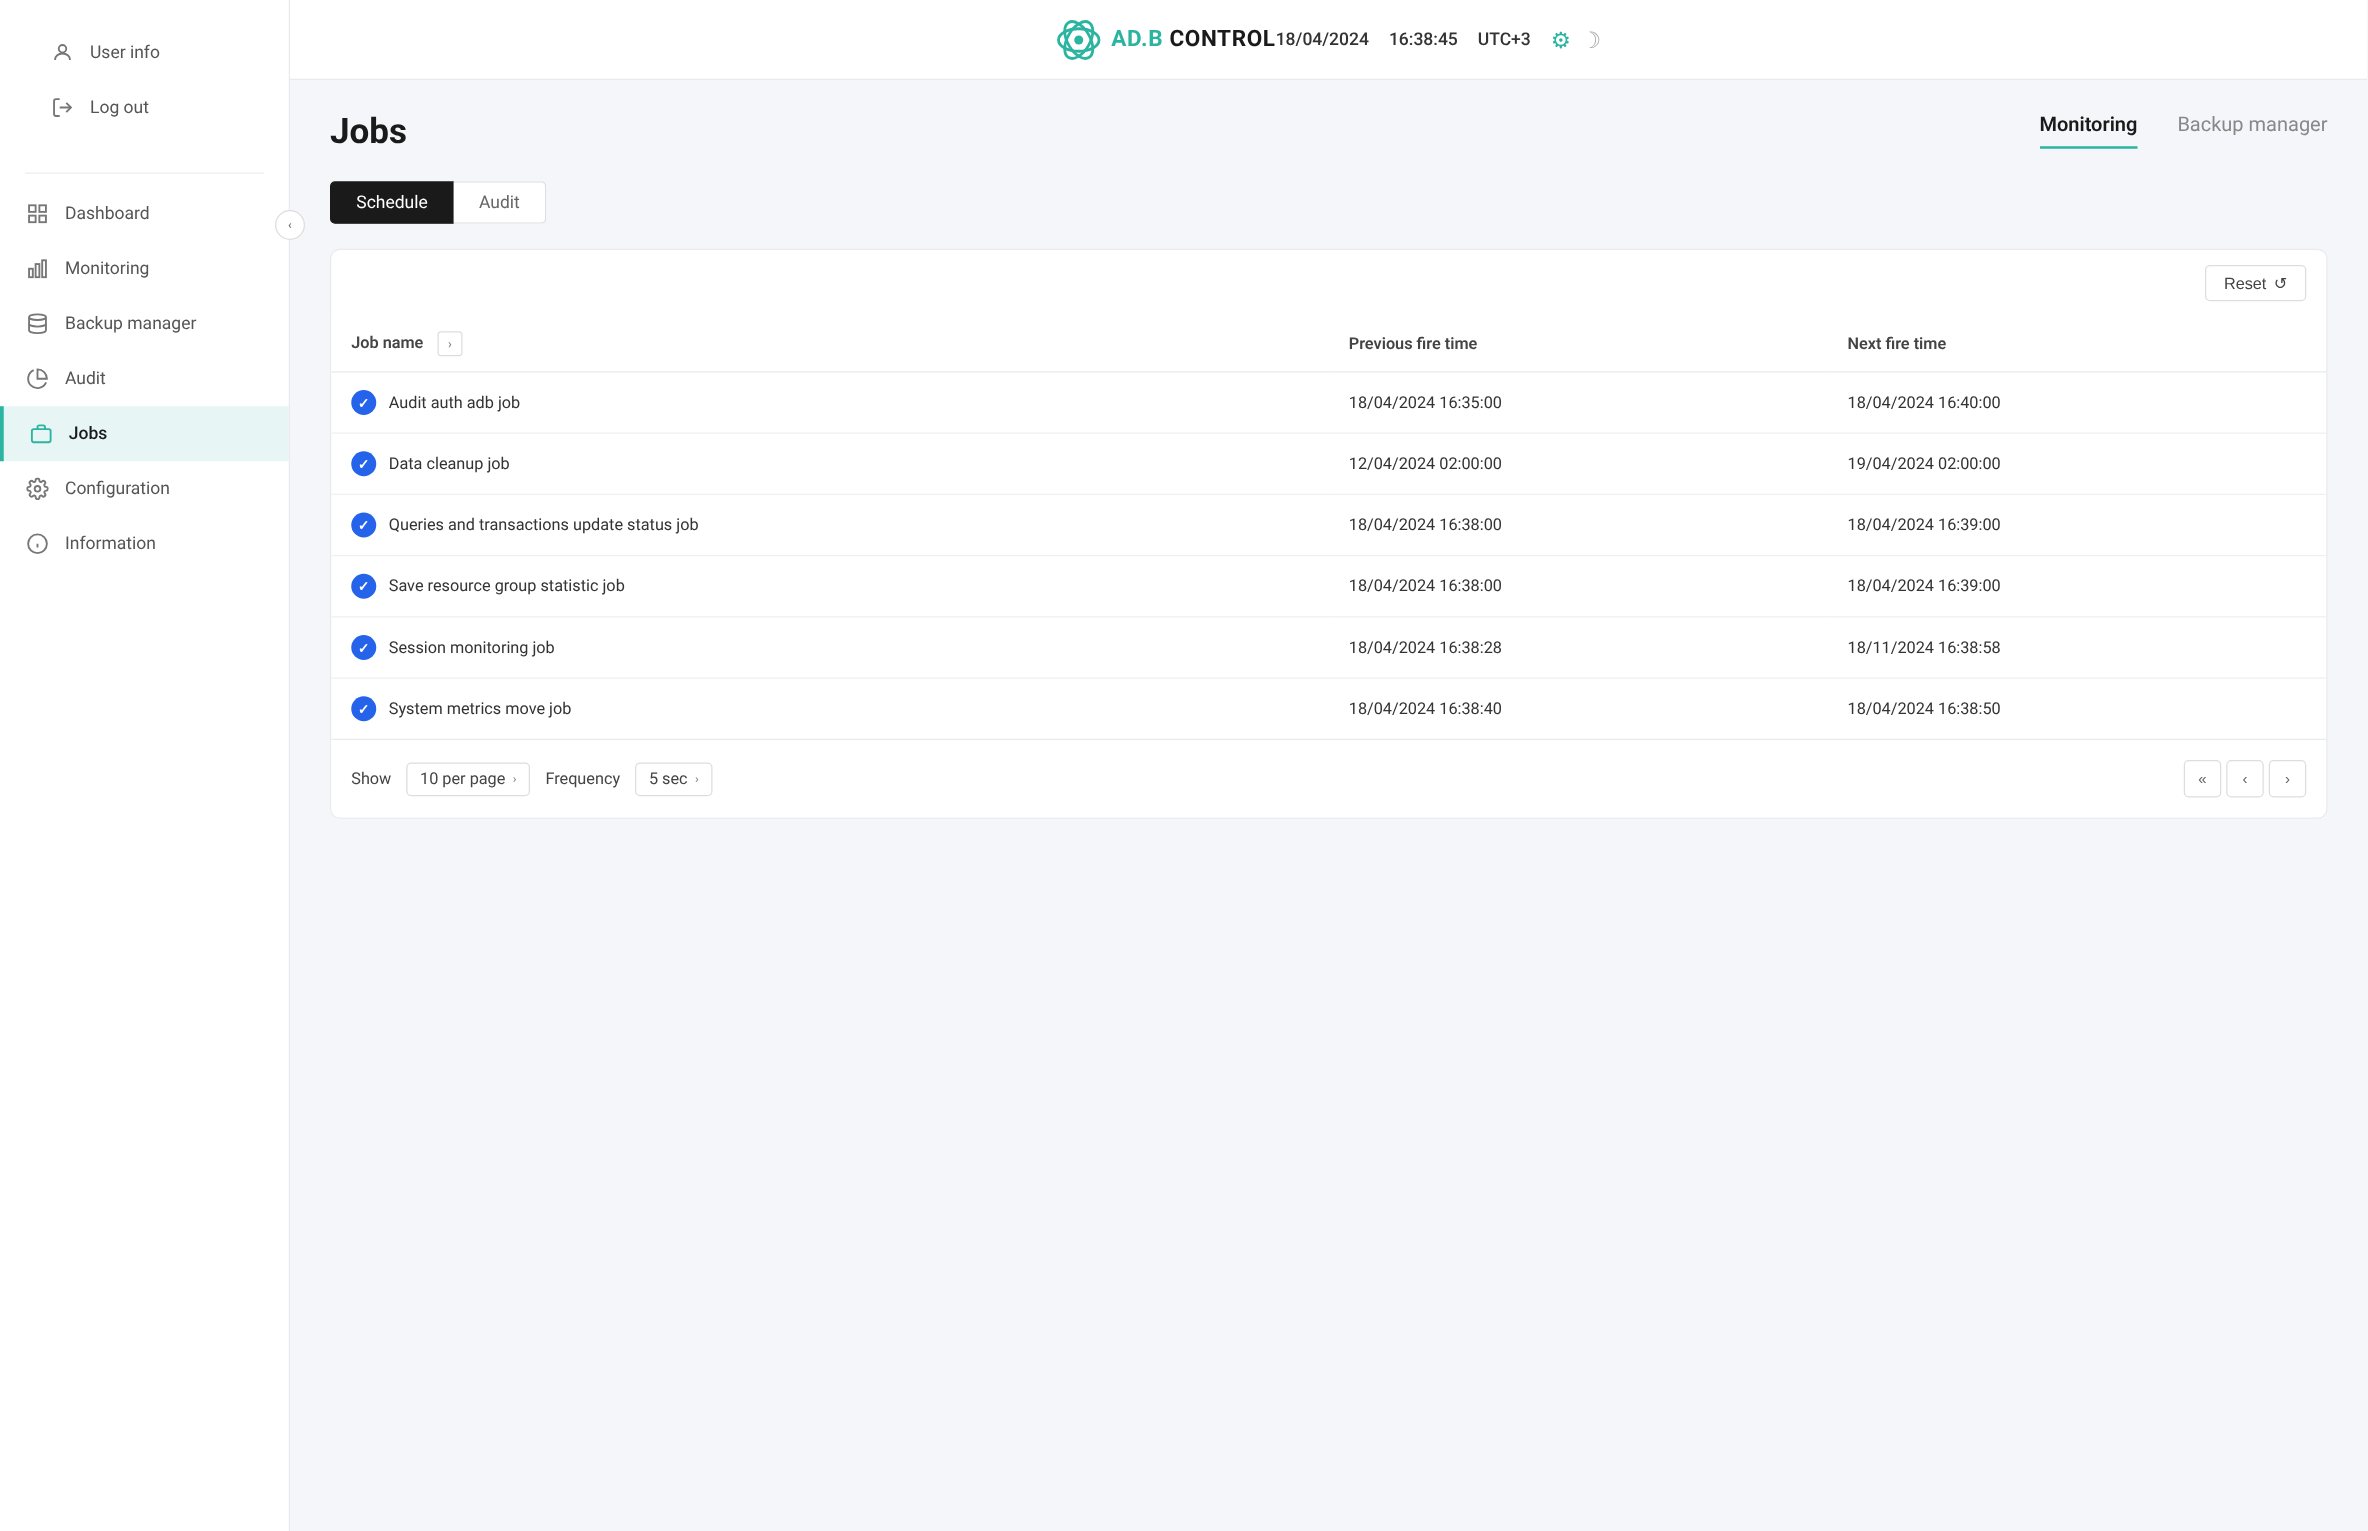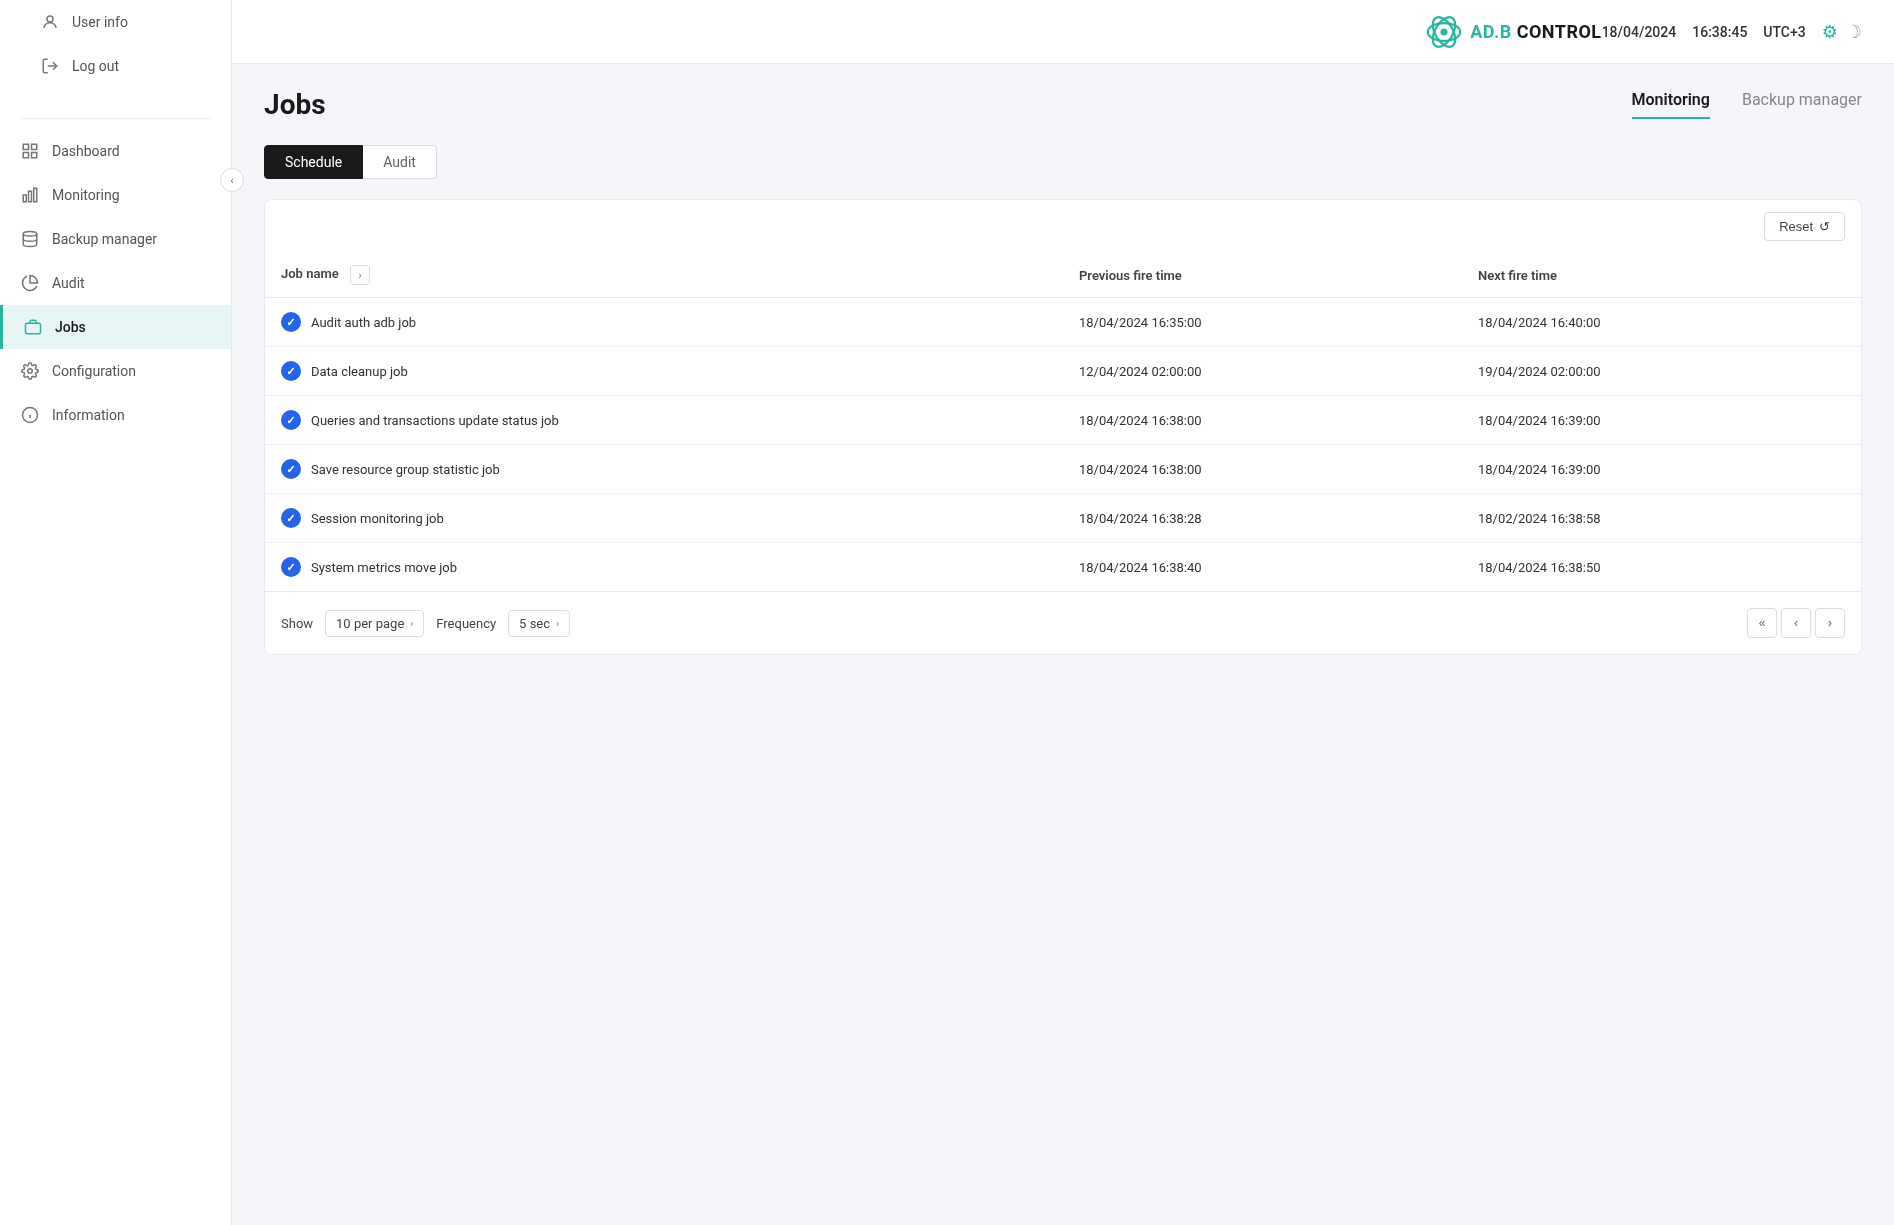--- a/index.html
+++ b/index.html
@@ -5,20 +5,21 @@
     * { box-sizing: border-box; margin: 0; padding: 0; }
     body { font-family: -apple-system, BlinkMacSystemFont, 'Segoe UI', Roboto, sans-serif; background: #f5f6fa; display: flex; height: 100vh; overflow: hidden; }
 
     
     .sidebar {
       width: 232px;
       background: #fff;
       border-right: 1px solid #e8eaed;
       display: flex;
       flex-direction: column;
+      padding-top: 20px;
       flex-shrink: 0;
     }
     .sidebar-top {
       padding: 0 20px 20px;
     }
     .sidebar-nav-item {
       display: flex;
       align-items: center;
       gap: 12px;
       padding: 12px 20px;
@@ -73,21 +74,21 @@
     }
 
     
     .header {
       background: #fff;
       border-bottom: 1px solid #e8eaed;
       padding: 0 32px;
       height: 64px;
       display: flex;
       align-items: center;
-      justify-content: flex-end;
+      justify-content: center;
       flex-shrink: 0;
     }
     .logo {
       display: flex;
       align-items: center;
       gap: 8px;
     }
     .logo-icon {
       width: 36px;
       height: 36px;
@@ -512,21 +513,21 @@
       <td>18/04/2024 16:39:00</td>
     </tr>
             <tr>
       <td>
         <div class="job-name-cell">
           <div class="status-dot"></div>
           <span>Session monitoring job</span>
         </div>
       </td>
       <td>18/04/2024 16:38:28</td>
-      <td>18/02/2024 16:38:58</td>
+      <td>18/11/2024 16:38:58</td>
     </tr>
             <tr>
       <td>
         <div class="job-name-cell">
           <div class="status-dot"></div>
           <span>System metrics move job</span>
         </div>
       </td>
       <td>18/04/2024 16:38:40</td>
       <td>18/04/2024 16:38:50</td>

